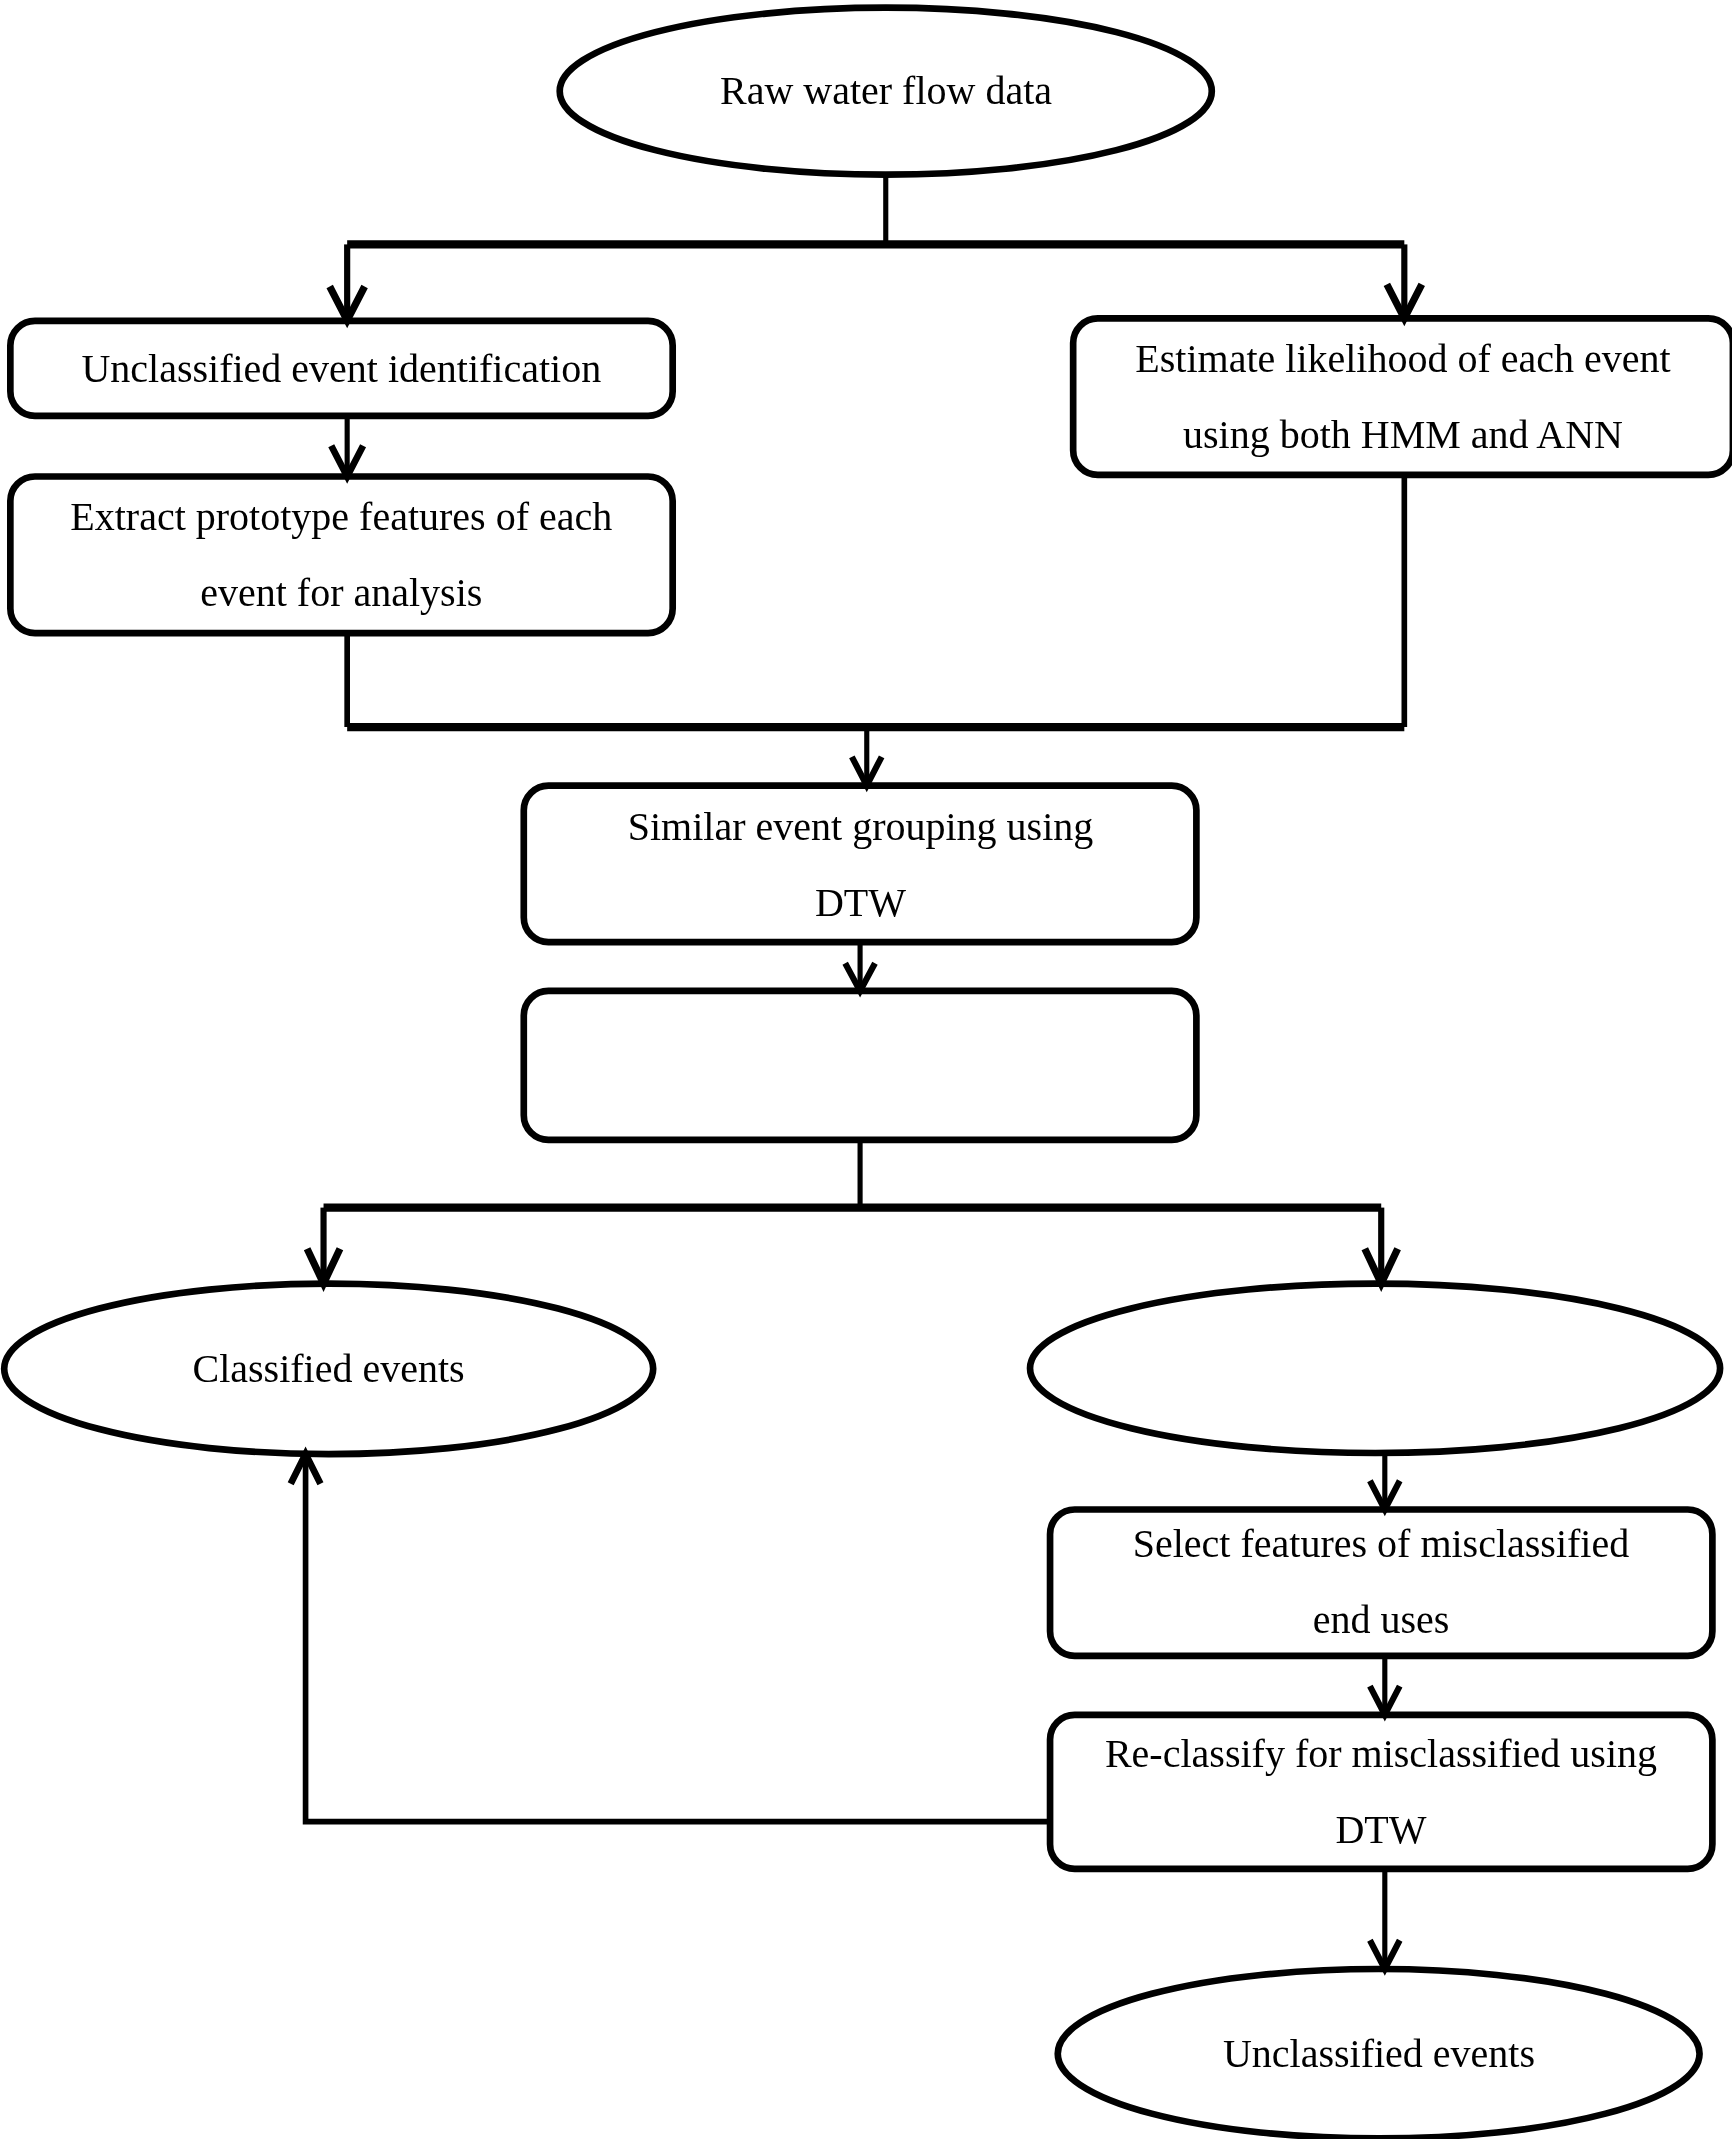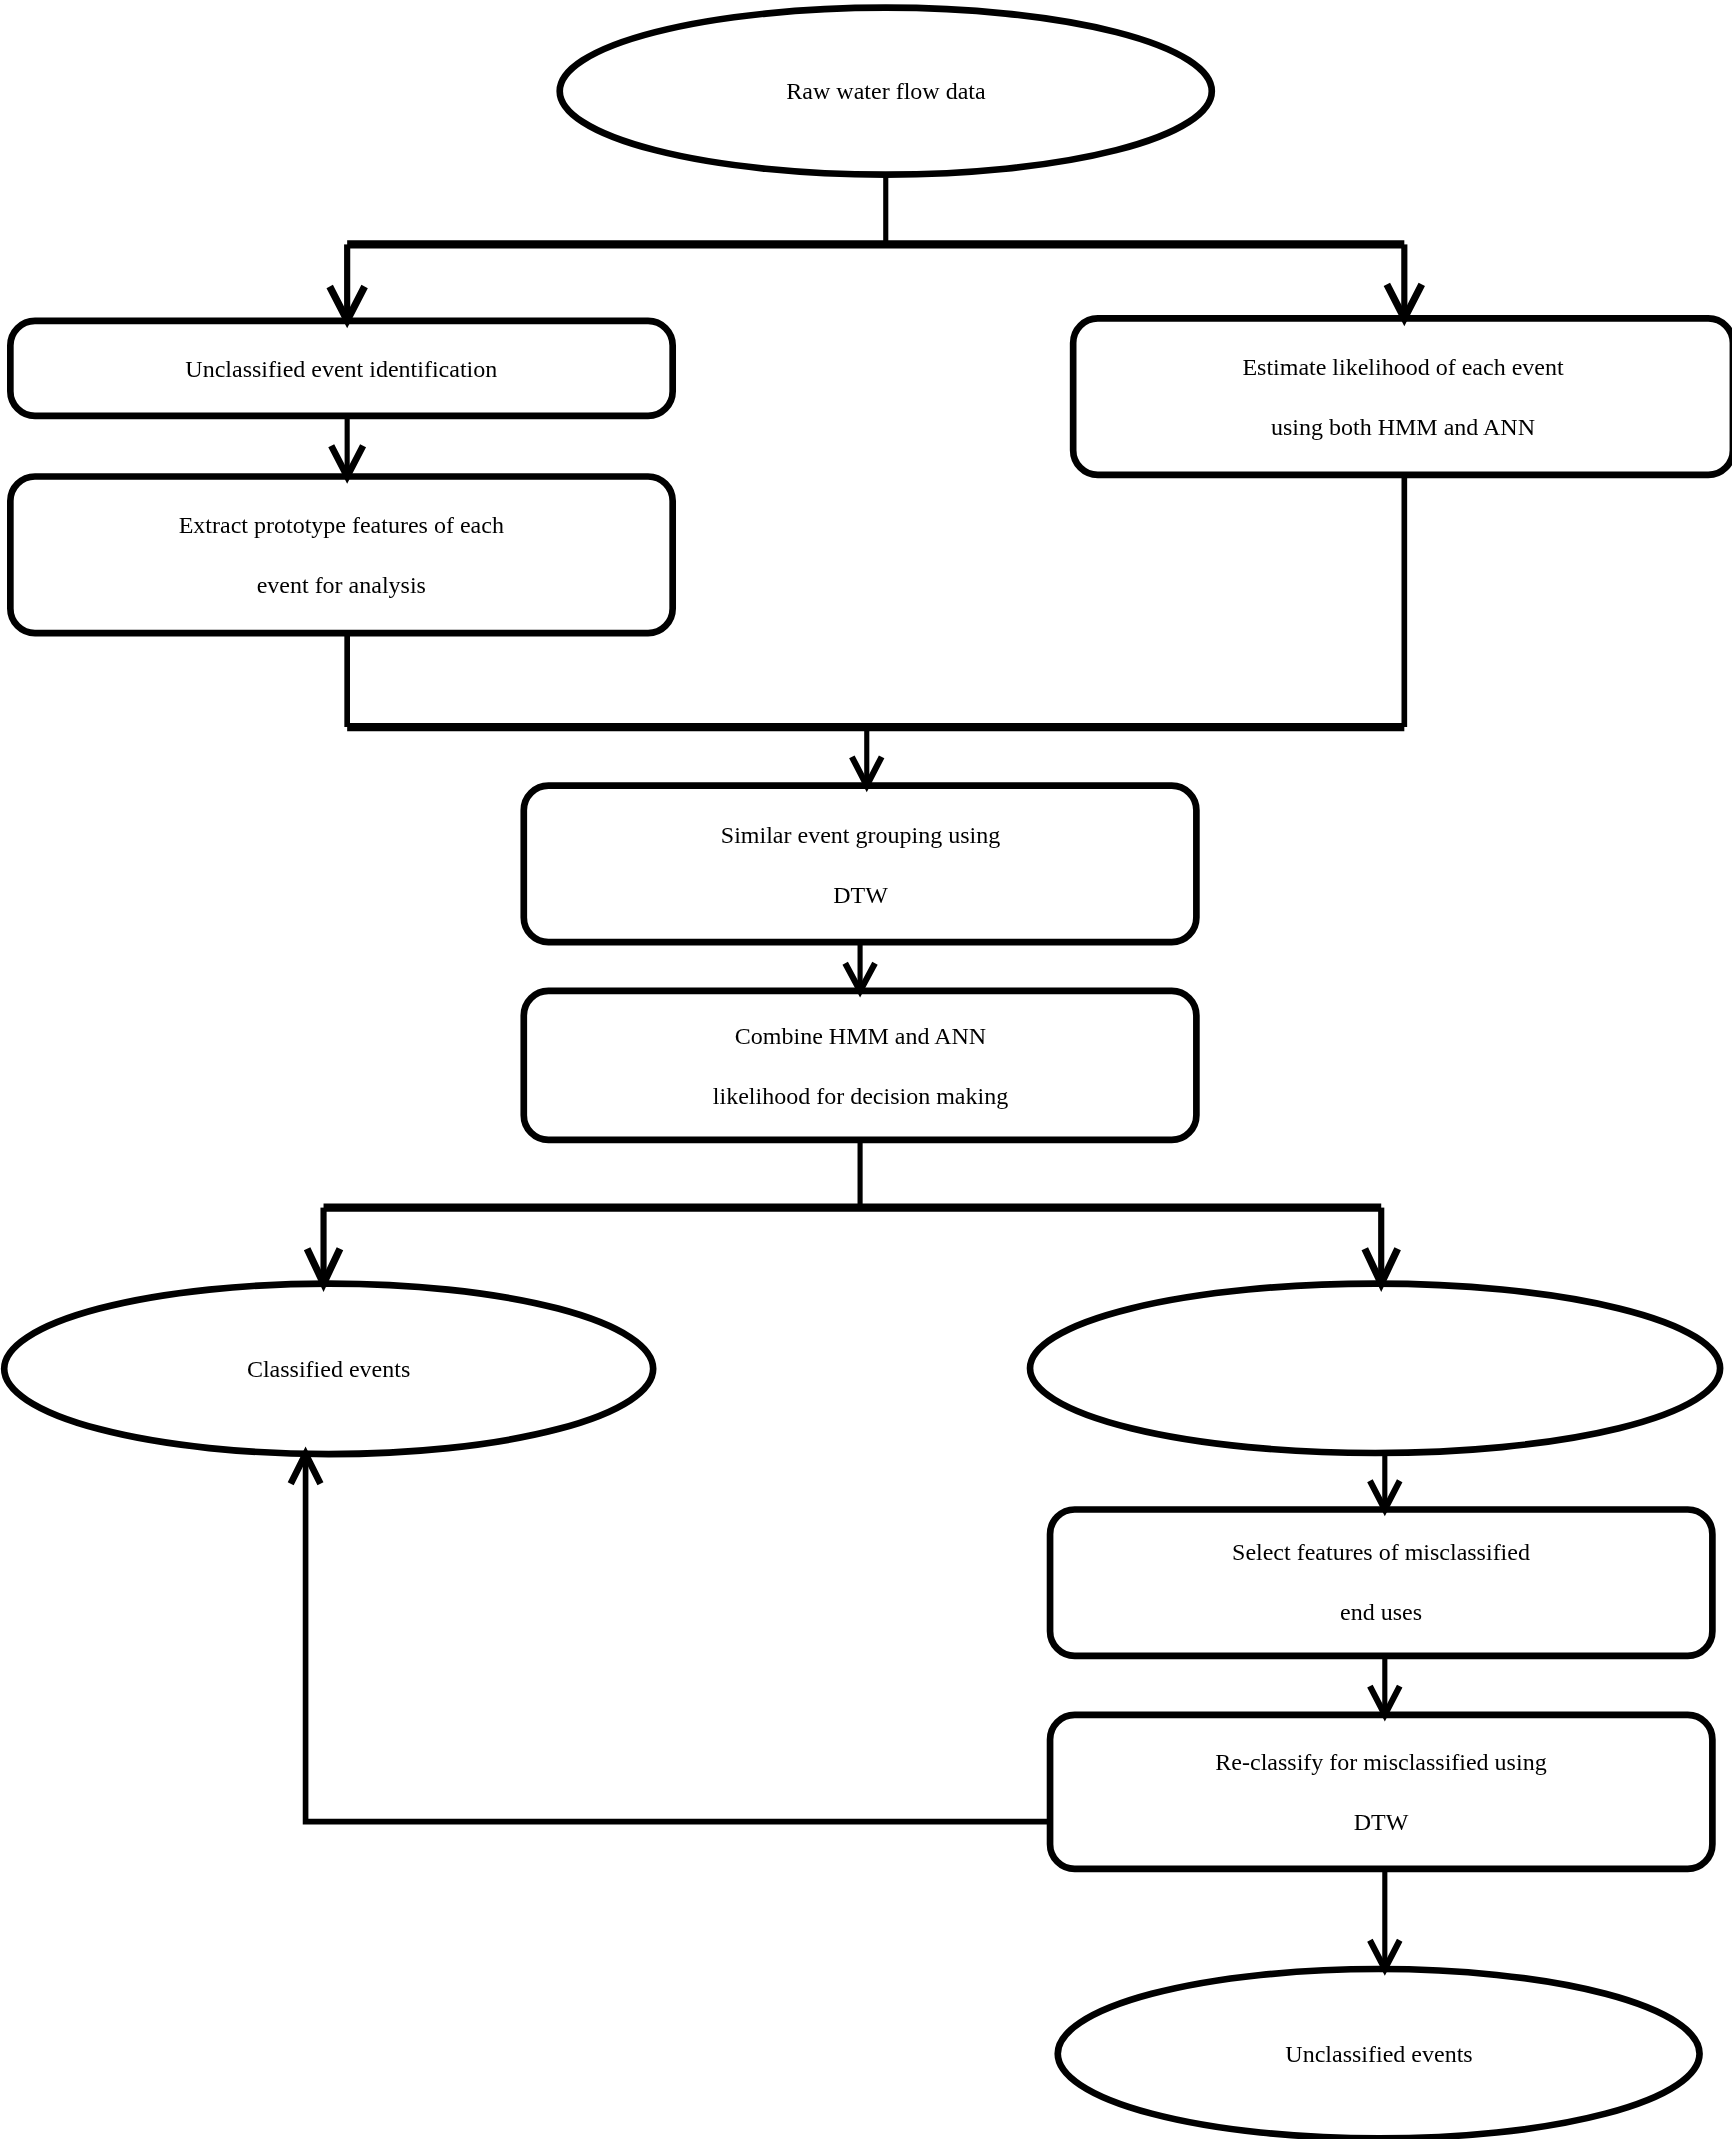--- a/index.html
+++ b/index.html
@@ -25,21 +25,21 @@
   }
   .node-label {
     position: absolute;
     display: flex;
     flex-direction: column;
     align-items: center;
     justify-content: center;
     text-align: center;
     color: #000000;
     font-family: "Liberation Serif", "DejaVu Serif", serif;
-    font-size: 24px;
+    font-size: 40px;
     line-height: 1.0;
     pointer-events: none;
     white-space: pre;
   }
   .node-label .ln { display: block; }
   .node-label .ln + .ln { margin-top: 36px; }
   .hit {
     position: absolute;
     background: transparent;
   }
@@ -137,24 +137,20 @@
   <div class="node-label" style="left:10.3px; top:476px; width:662px; height:157px;">
     <span class="ln">Extract prototype features of each</span>
     <span class="ln">event for analysis</span>
   </div>
 
   <div class="node-label" style="left:524px; top:786px; width:673px; height:157px;">
     <span class="ln">Similar event grouping using</span>
     <span class="ln">DTW</span>
   </div>
 
-  <div class="node-label" style="left:524px; top:991px; width:673px; height:149px;">
-    <span class="ln">Combine HMM and ANN</span>
-    <span class="ln">likelihood for decision making</span>
-  </div>
 
   <div class="node-label" style="left:4.1px; top:1284px; width:649px; height:170px;">
     <span class="ln">Classified events</span>
   </div>
 
 
   <div class="node-label" style="left:1050px; top:1509px; width:662px; height:146px;">
     <span class="ln">Select features of misclassified</span>
     <span class="ln">end uses</span>
   </div>

